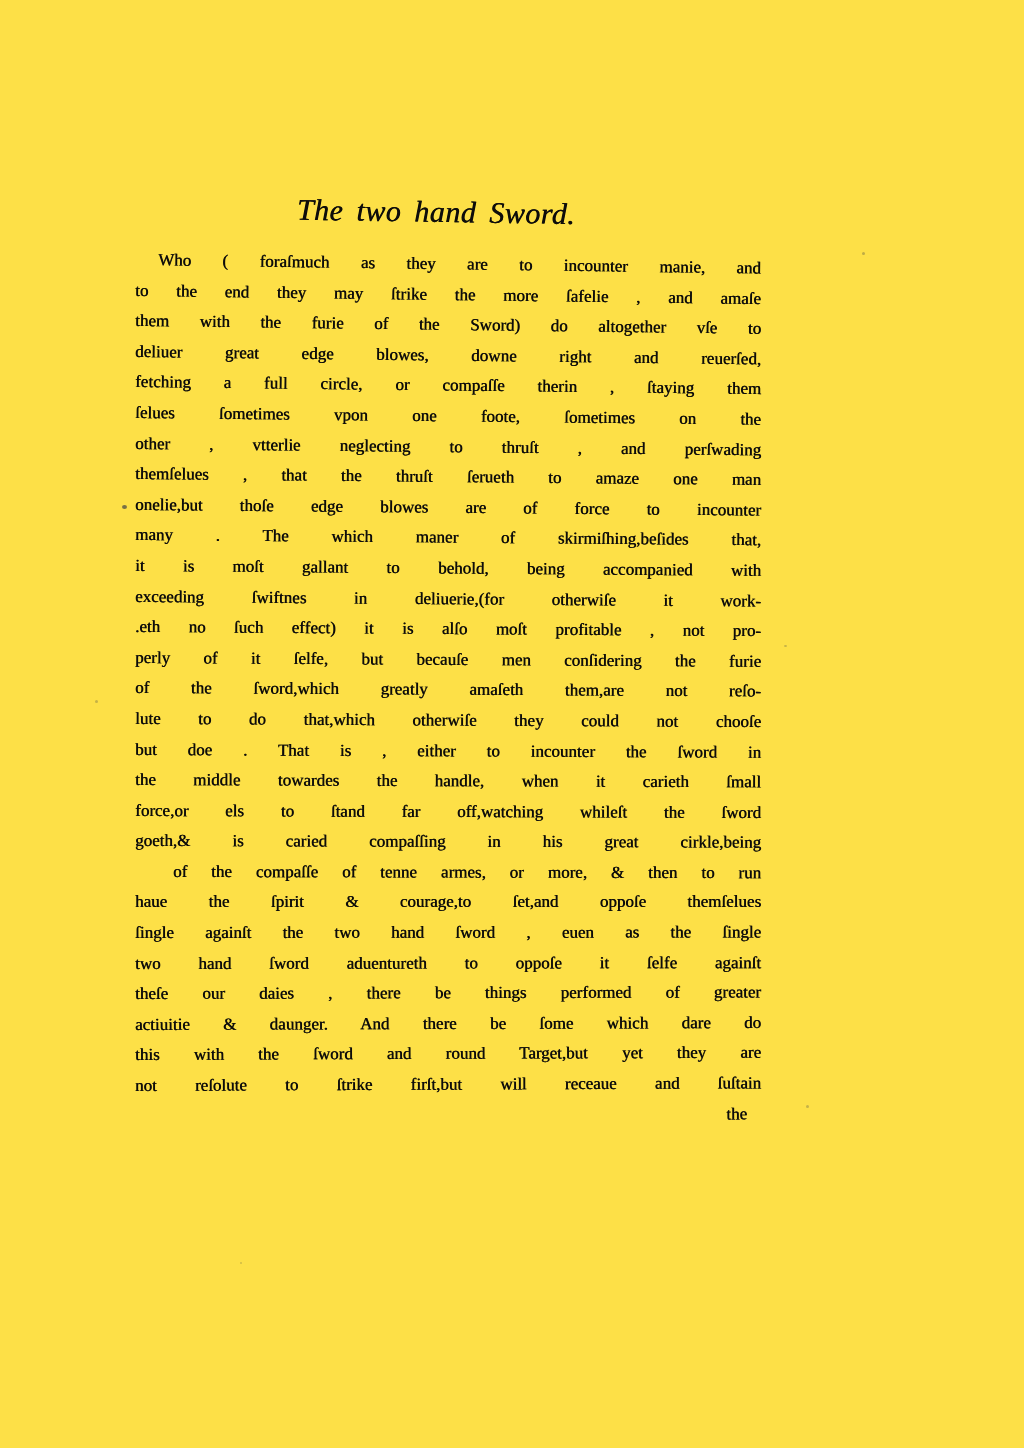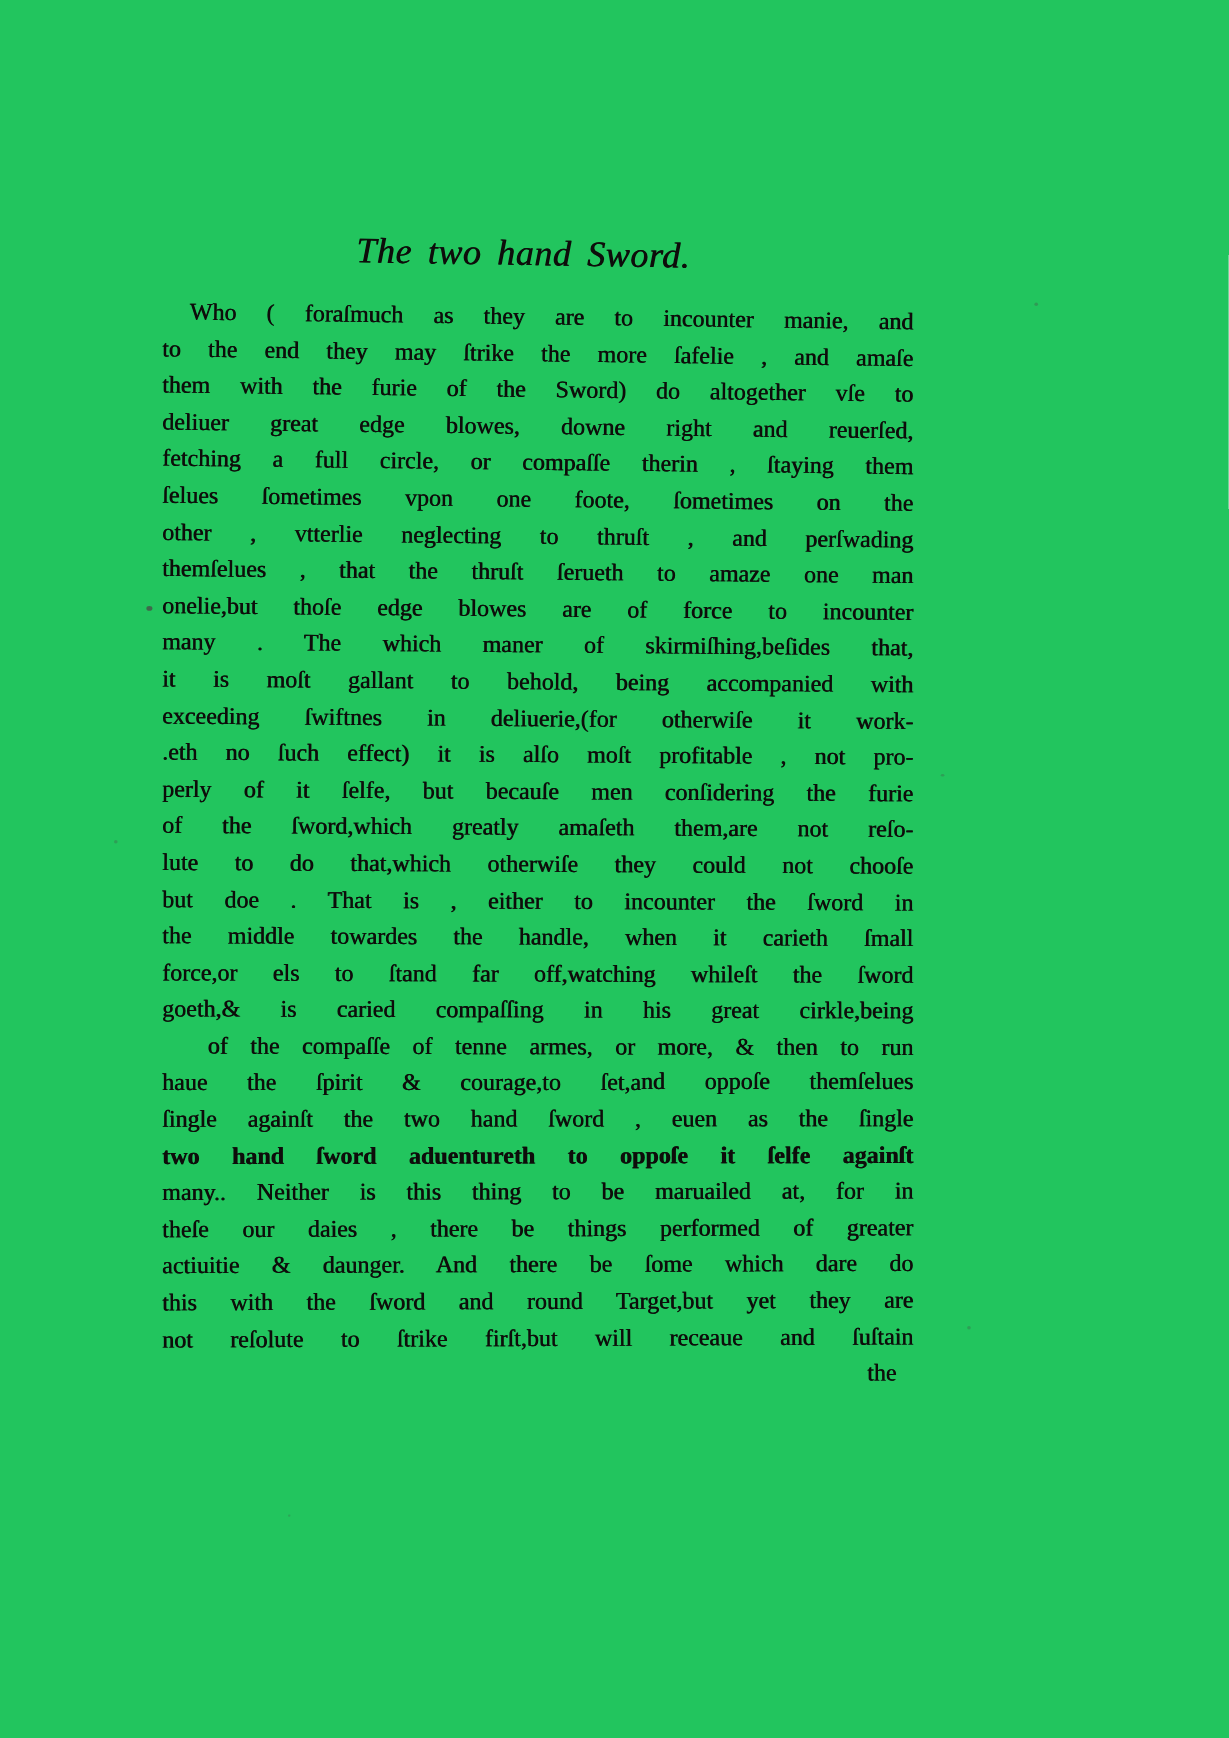--- a/index.html
+++ b/index.html
@@ -20,21 +20,21 @@
     line-height:36px;
     letter-spacing:0.5px;
     word-spacing:5px;
     transform:rotate(0.9deg);
     transform-origin:50% 50%;
     text-shadow:0.5px 0 currentColor;
   }
   .text-block {
     position:absolute;
     left:135px; top:245px; width:626px;
-    font-size:20px;
+    font-size:17px;
     line-height:30.6px;
     text-shadow:0.5px 0 currentColor;
   }
   .text-line {
     text-align:justify;
     text-align-last:justify;
     transform-origin:0 50%;
   }
   .text-line.indent-first {
     box-sizing:border-box;
@@ -54,21 +54,21 @@
   .speck.s1 { left:122px; top:505px; width:5px; height:4px; opacity:.75; }
   .speck.s2 { left:95px;  top:700px; width:3px; height:3px; opacity:.3; }
   .speck.s3 { left:784px; top:645px; width:3px; height:2px; opacity:.3; }
   .speck.s4 { left:806px; top:1105px; width:3px; height:3px; opacity:.3; }
   .speck.s5 { left:862px; top:252px; width:3px; height:3px; opacity:.35; }
   .speck.s6 { left:240px; top:1262px; width:2px; height:2px; opacity:.25; }
 </style>
 </head>
 <body>
 
-<div class="page" style="background: #22c55e; color: rgb(14, 13, 11);">
+<div class="page" style="background: #fde047; color: rgb(14, 13, 11);">
 
   <div class="running-title">The two hand Sword.</div>
 
   <div class="text-block">
 
     <div class="text-line indent-first" style="transform: rotate(0.78deg);">Who ( foraſmuch as they are to incounter manie, and</div>
       <div class="text-line" style="transform: rotate(0.747deg);">to the end they may ſtrike the more ſafelie , and amaſe</div>
       <div class="text-line" style="transform: rotate(0.714deg);">them with the furie of the Sword) do altogether vſe to</div>
       <div class="text-line" style="transform: rotate(0.681deg);">deliuer great edge blowes, downe right and reuerſed,</div>
       <div class="text-line" style="transform: rotate(0.648deg);">fetching a full circle, or compaſſe therin , ſtaying them</div>
@@ -83,22 +83,21 @@
       <div class="text-line" style="transform: rotate(0.351deg);">perly of it ſelfe, but becauſe men conſidering the furie</div>
       <div class="text-line" style="transform: rotate(0.318deg);">of the ſword,which greatly amaſeth them,are not reſo-</div>
       <div class="text-line" style="transform: rotate(0.285deg);">lute to do that,which otherwiſe they could not chooſe</div>
       <div class="text-line" style="transform: rotate(0.252deg);">but doe . That is , either to incounter the ſword in</div>
       <div class="text-line" style="transform: rotate(0.219deg);">the middle towardes the handle, when it carieth ſmall</div>
       <div class="text-line" style="transform: rotate(0.186deg);">force,or els to ſtand far off,watching whileſt the ſword</div>
       <div class="text-line" style="transform: rotate(0.153deg);">goeth,&amp; is caried compaſſing in his great cirkle,being</div>
       <div class="text-line" style="transform: rotate(0.12deg); margin-left: 38px;">of the compaſſe of tenne armes, or more, &amp; then to run</div>
       <div class="text-line" style="transform: rotate(-0.012deg);">haue the ſpirit &amp; courage,to ſet,and oppoſe themſelues</div>
       <div class="text-line" style="transform: rotate(-0.045deg);">ſingle againſt the two hand ſword , euen as the ſingle</div>
-      <div class="text-line" style="transform: rotate(-0.078deg); font-weight: bold;">two hand ſword aduentureth to oppoſe it ſelfe againſt</div>
-      <div class="text-line" style="transform: rotate(-0.111deg);">many.. Neither is this thing to be maruailed at, for in</div>
+      <div class="text-line" style="transform: rotate(-0.078deg);">two hand ſword aduentureth to oppoſe it ſelfe againſt</div>
       <div class="text-line" style="transform: rotate(-0.144deg);">theſe our daies , there be things performed of greater</div>
       <div class="text-line" style="transform: rotate(-0.177deg);">actiuitie &amp; daunger. And there be ſome which dare do</div>
       <div class="text-line" style="transform: rotate(-0.21deg);">this with the ſword and round Target,but yet they are</div>
       <div class="text-line" style="transform: rotate(-0.243deg);">not reſolute to ſtrike firſt,but will receaue and ſuſtain</div>
       <div class="catchword-row">
       <span>the</span>
     </div>
   </div>
 
   <div class="speck s1"></div>

